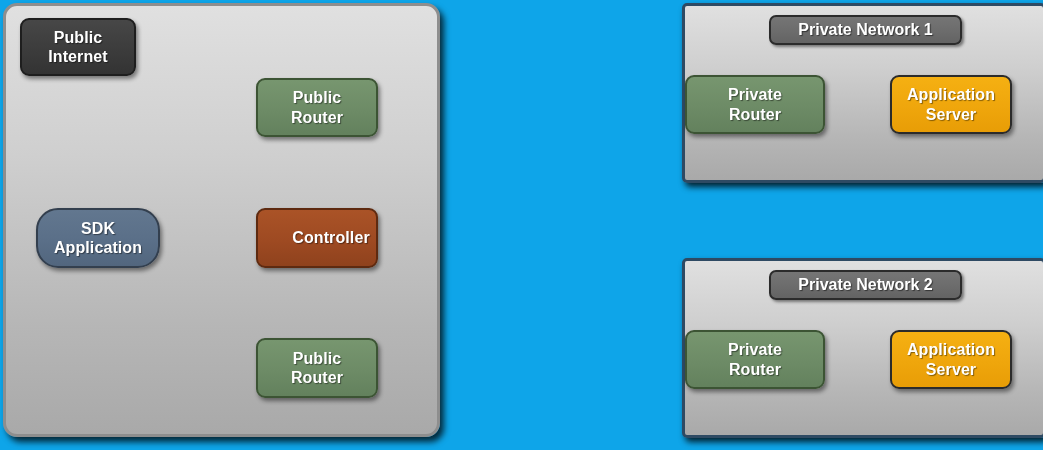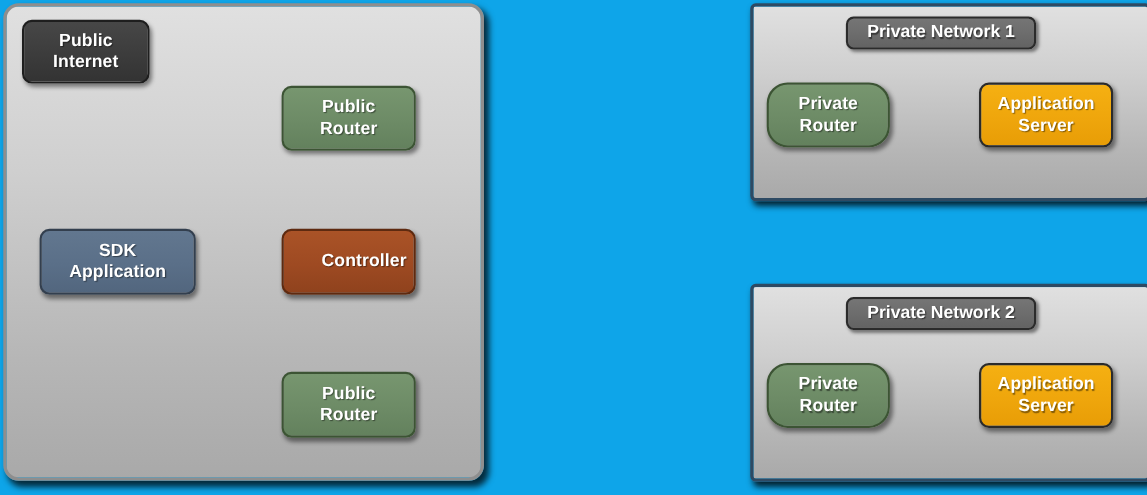--- a/index.html
+++ b/index.html
@@ -108,27 +108,27 @@
     font-weight: bold;
     font-size: 16px;
     text-shadow: 1px 1px 1px rgba(0,0,0,0.5);
     box-shadow: 2px 2px 3px rgba(0,0,0,0.45);
     user-select: none;
   }
 
   
   .n-public-internet { left: 14px;  top: 12px;  width: 116px; height: 58px; }
   .n-public-router-1 { left: 250px; top: 72px;  width: 122px; height: 59px; }
-  .n-sdk-app         { left: 30px;  top: 202px; width: 142px; height: 60px; }
+  .n-sdk-app         { left: 30px;  top: 202px; width: 124px; height: 60px; border-radius: 22px; }
   .n-controller      { left: 250px; top: 202px; width: 122px; height: 60px; }
   .n-public-router-2 { left: 250px; top: 332px; width: 122px; height: 60px; }
 
   
-  .net-title-pos     { left: 84px;  top: 9px;   width: 173px; height: 30px; }
-  .n-private-router  { left: 12px;  top: 69px;  width: 112px; height: 59px; border-radius: 19px; }
+  .net-title-pos     { left: 84px;  top: 9px;   width: 193px; height: 30px; }
+  .n-private-router  { left: 0;  top: 69px;  width: 140px; height: 59px; }
   .n-app-server      { left: 205px; top: 69px;  width: 122px; height: 59px; }
 </style>
 </head>
 <body>
 
 <div id="diagram">
 
   <div class="panel public-cloud">
 
     <div class="node dark n-public-internet">

